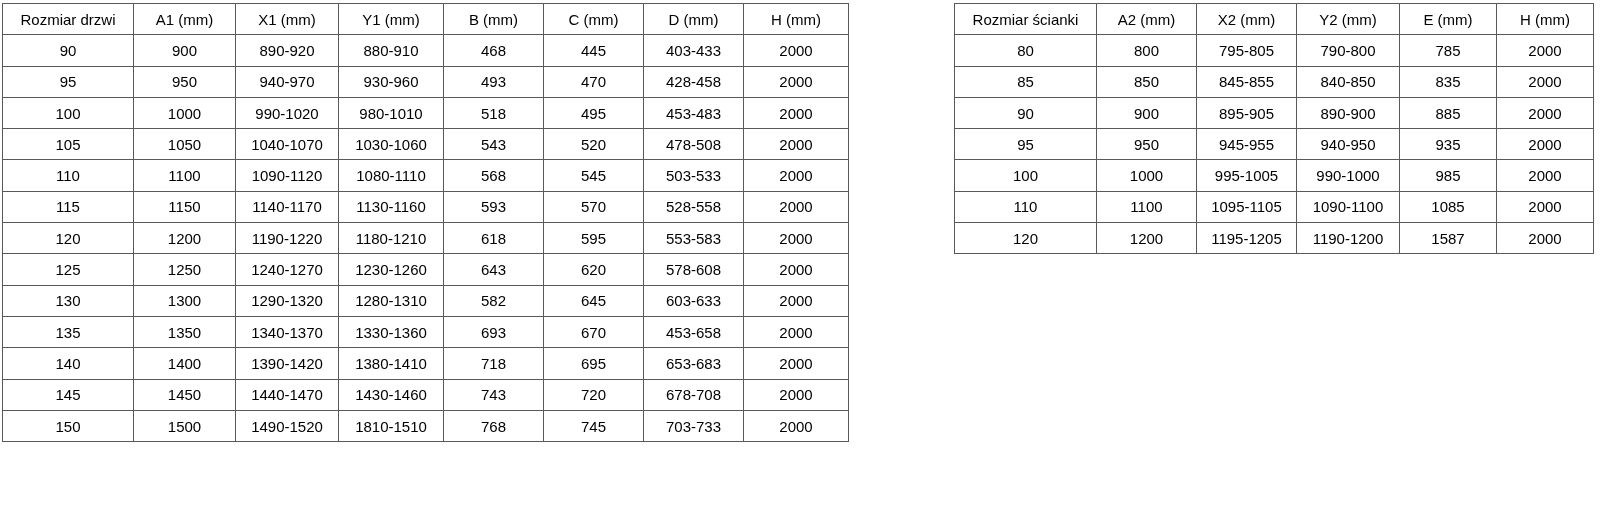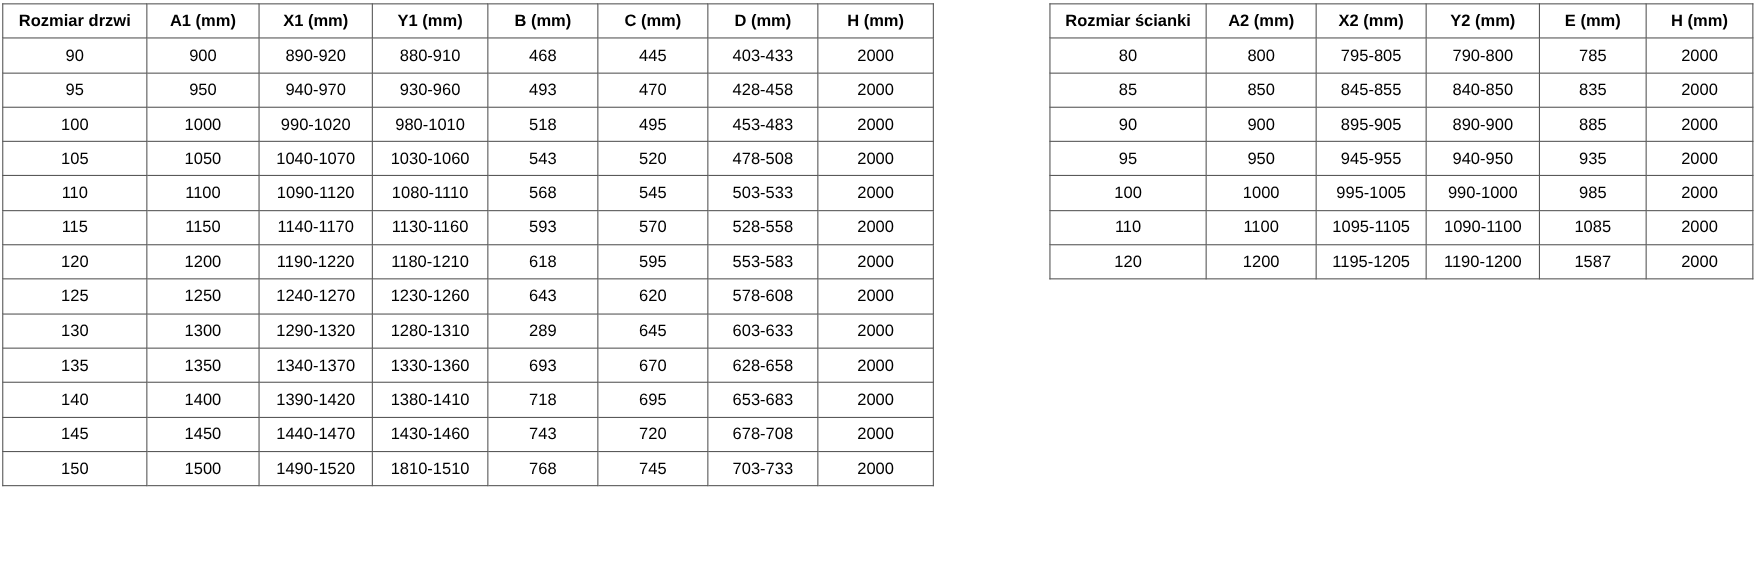--- a/index.html
+++ b/index.html
@@ -25,21 +25,21 @@
     border: 1px solid #595959;
     text-align: center;
     vertical-align: middle;
     font-size: 15px;
     padding: 0 2px;
     white-space: nowrap;
     overflow: hidden;
     color: #000000;
   }
   table.spec-table th {
-    font-weight: bold;
+    font-weight: normal;
   }
   table.spec-table tr {
     height: 31.3px;
   }
   #door-table {
     left: 2px;
     top: 3px;
     width: 847px;
   }
   #wall-table {
@@ -153,33 +153,33 @@
         <td>643</td>
         <td>620</td>
         <td>578-608</td>
         <td>2000</td>
       </tr>
       <tr>
         <td>130</td>
         <td>1300</td>
         <td>1290-1320</td>
         <td>1280-1310</td>
-        <td>289</td>
+        <td>582</td>
         <td>645</td>
         <td>603-633</td>
         <td>2000</td>
       </tr>
       <tr>
         <td>135</td>
         <td>1350</td>
         <td>1340-1370</td>
         <td>1330-1360</td>
         <td>693</td>
         <td>670</td>
-        <td>628-658</td>
+        <td>453-658</td>
         <td>2000</td>
       </tr>
       <tr>
         <td>140</td>
         <td>1400</td>
         <td>1390-1420</td>
         <td>1380-1410</td>
         <td>718</td>
         <td>695</td>
         <td>653-683</td>

